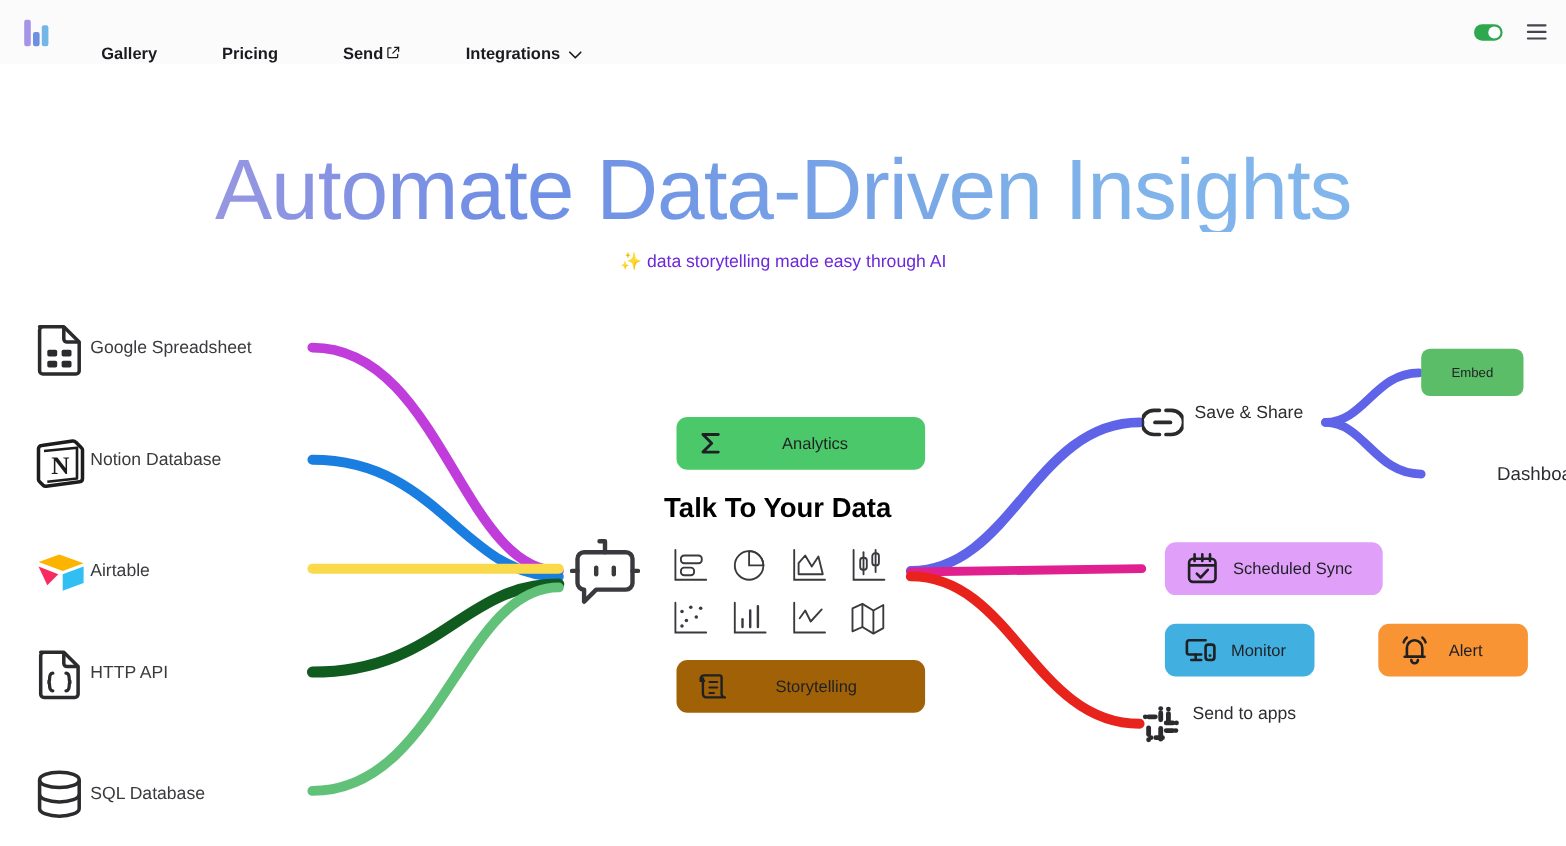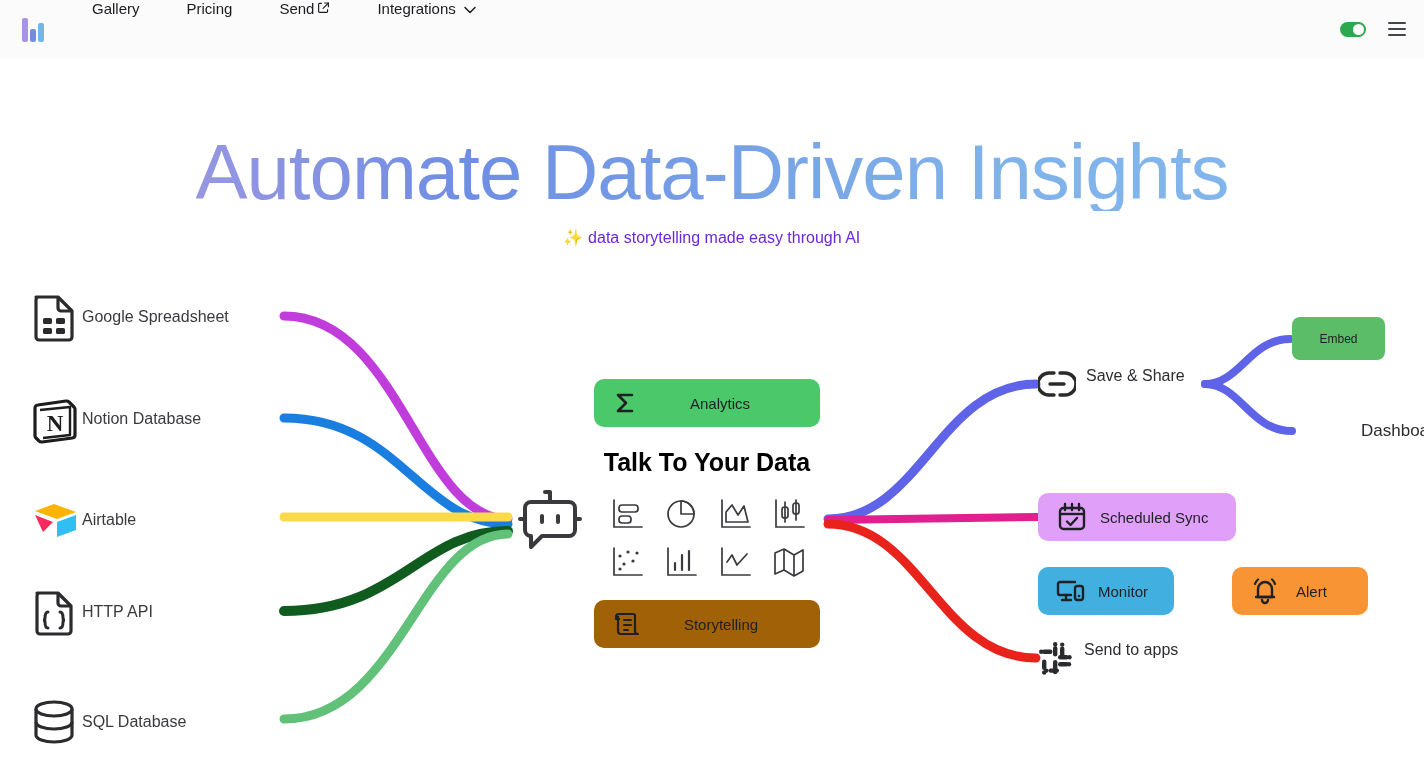--- a/index.html
+++ b/index.html
@@ -22,21 +22,21 @@
     width: 26px; height: 26px;
     display: flex; align-items: flex-end; gap: 2px;
   }
   .nav-logo .bar { border-radius: 2px; width: 6px; }
   .nav-logo .bar1 { height: 24px; background: #a594e8; }
   .nav-logo .bar2 { height: 13px; background: #6f8fe0; }
   .nav-logo .bar3 { height: 19px; background: #73b6e8; }
 
   .nav-links {
     position: absolute; left: 92px; top: 0;
-    height: 58px; display: flex; align-items: flex-start; gap: 0;
+    height: 58px; display: flex; align-items: flex-end; gap: 12px; font-weight: bold;
   }
   .nav-link {
     font-size: 15px; color: #1b1b1f;
     margin-right: 47px;
     display: inline-flex; align-items: center; gap: 2px;
     cursor: pointer; white-space: nowrap;
   }
   .nav-link .ext-icon { display: inline-block; margin-left: 1px; }
   .nav-link .chev { display: inline-block; margin-left: 6px; }
 
@@ -89,21 +89,21 @@
     position: absolute; display: flex; align-items: center; 
     left: 26px;
   }
   .src-icon { width: 56px; height: 56px; flex: 0 0 56px; }
   .src-label { font-size: 16px; color: #3a3a3e; white-space: nowrap; }
 
   
   .pill {
     position: absolute; display: flex; align-items: center;
     border-radius: 10px; padding: 0 18px; height: 48px;
-    font-size: 15px; color: #1f2023; cursor: pointer;
+    font-size: 15px; color: #1f2023; cursor: pointer; margin-left: 21px;
   }
   .pill .p-icon { flex: 0 0 auto; display: flex; align-items: center; }
   .pill .p-label { flex: 1; text-align: center; padding: 0 8px; white-space: nowrap; }
 
   #pill-analytics { left: 594px; top: 379px; width: 226px; background: #4bc96a; }
   #pill-story    { left: 594px; top: 600px; width: 226px; background: #a16207; }
 
   .center-heading {
     position: absolute; left: 594px; top: 448px; width: 226px;
     text-align: center; font-size: 25px; font-weight: 700; color: #000000;

